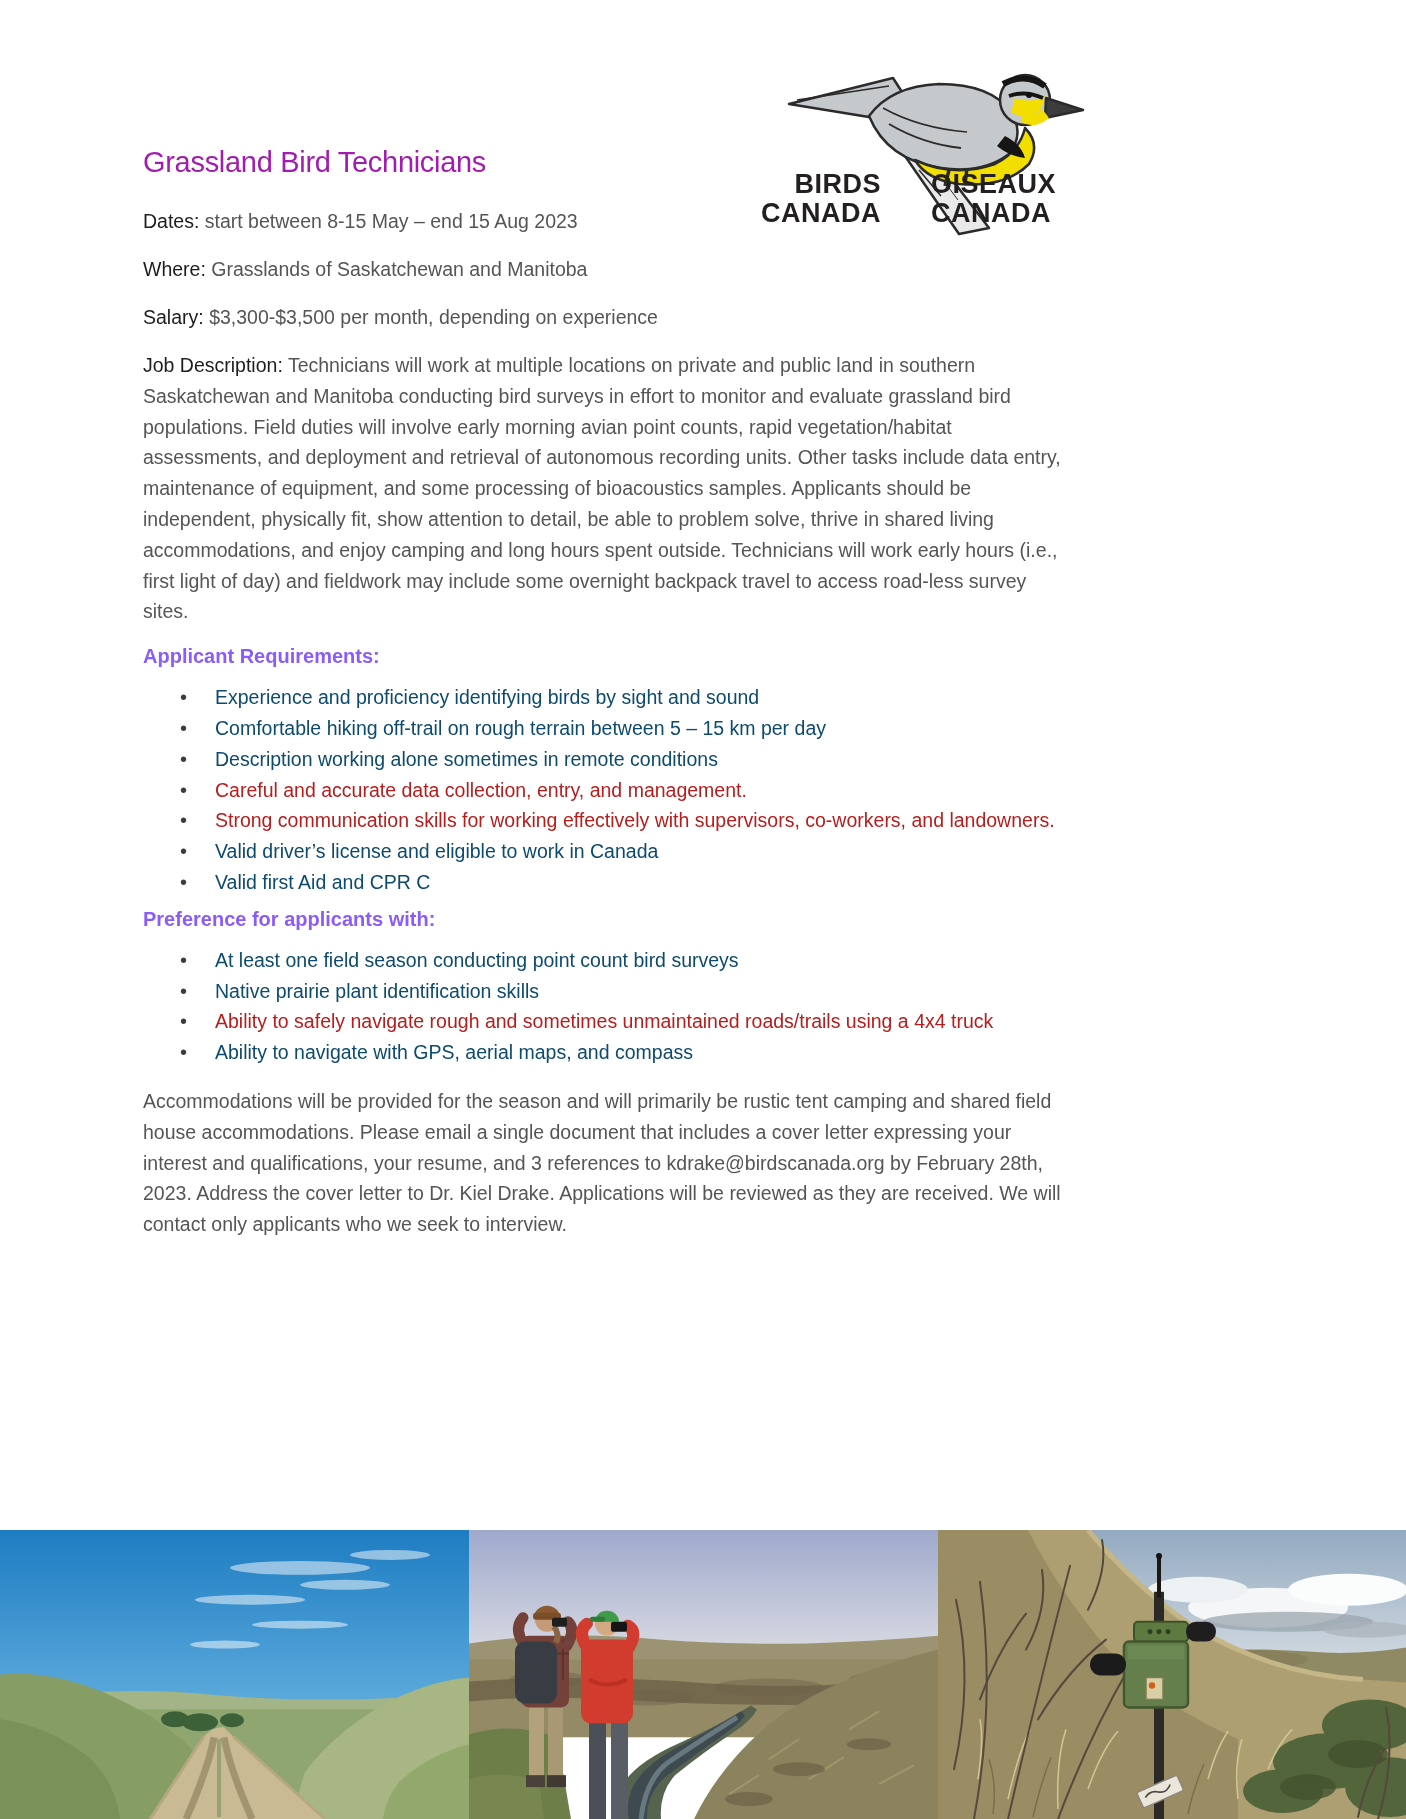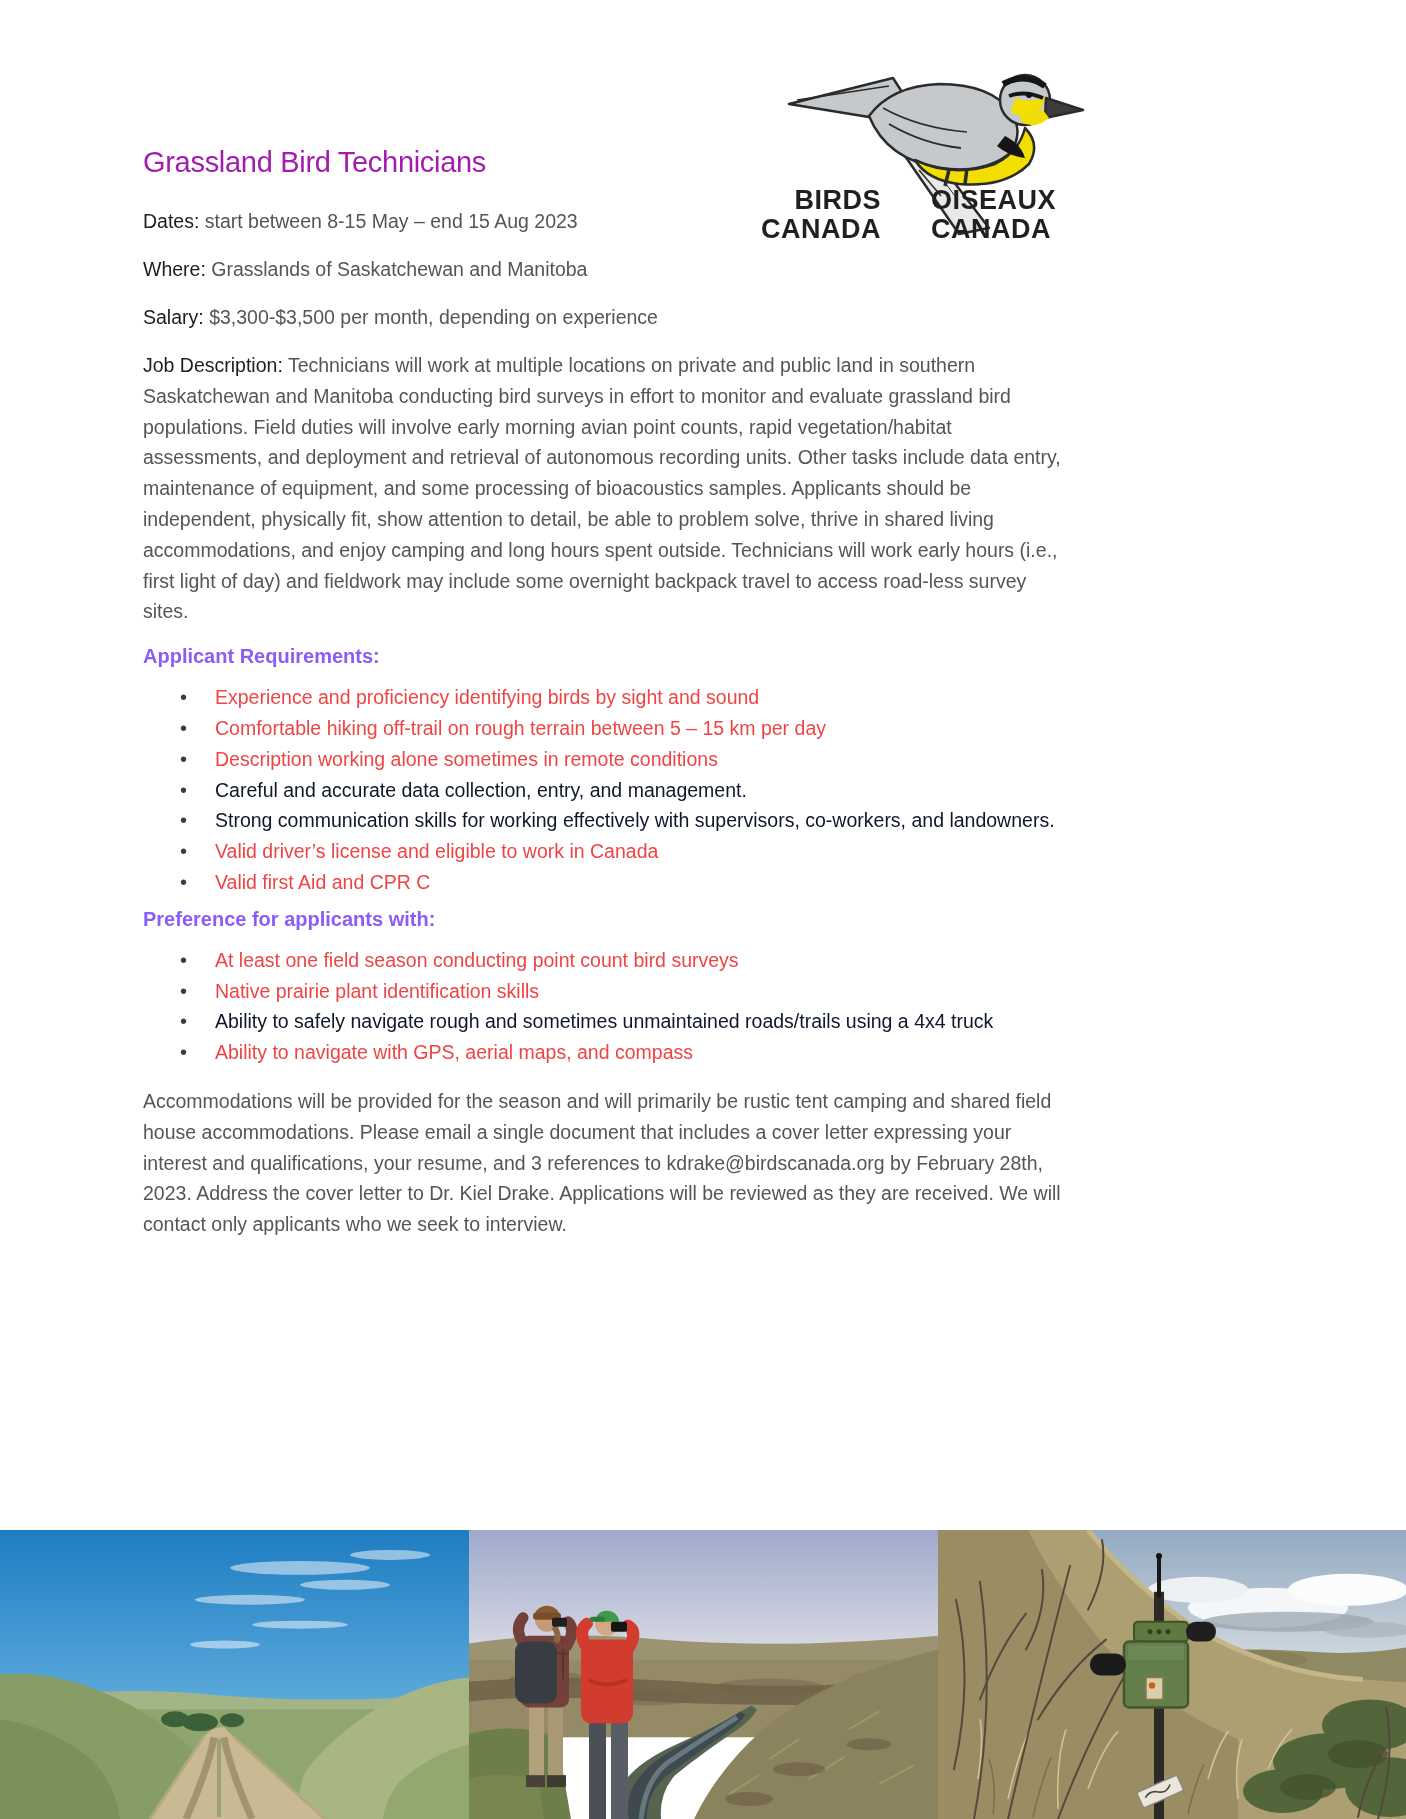--- a/index.html
+++ b/index.html
@@ -7,27 +7,27 @@
     width:1406px;height:1819px;position:relative;overflow:hidden;
     background:#ffffff;font-family:"Liberation Sans",sans-serif;color:#555555;
   }
   .content{position:absolute;left:143px;top:146px;width:925px;}
   .doc-title{font-size:29px;font-weight:400;color:#a21caf;margin:0 0 27px 0;letter-spacing:-0.3px;}
   p.meta{font-size:19.5px;line-height:31px;margin:0 0 17px 0;color:#555555;}
   .label{font-weight:400;color:#1d1d1d;}
   p.body{font-size:19.5px;line-height:30.8px;margin:0 0 18px 0;color:#555555;}
   h2.section{font-size:20px;font-weight:700;color:#8b5cf6;margin:10px 0 14px 0;}
   ul.bullets{list-style:none;margin:0 0 8px 0;padding:0;}
-  ul.bullets li{position:relative;padding-left:72px;font-size:19.5px;line-height:30.8px;color:#ef4444;}
+  ul.bullets li{position:relative;padding-left:72px;font-size:19.5px;line-height:30.8px;color:#0c4a6e;}
   ul.bullets li::before{content:"\2022";position:absolute;left:37px;top:0;color:#3c3c3c;font-size:20px;}
-  ul.bullets li.muted{color:#0f172a;}
+  ul.bullets li.muted{color:#b91c1c;}
   
   .logo{position:absolute;left:753px;top:52px;width:350px;height:190px;}
   .logo svg{position:absolute;left:0;top:0;}
-  .logo-block{position:absolute;top:134px;font-weight:700;font-size:27px;line-height:29px;
+  .logo-block{position:absolute;top:118px;font-weight:700;font-size:27px;line-height:29px;
     letter-spacing:0.5px;color:#231f20;white-space:nowrap;}
   .logo-left{right:222px;text-align:right;}
   .logo-right{left:178px;text-align:left;}
   
   .photos{position:absolute;left:0;bottom:0;width:1406px;height:289px;display:flex;}
   .photo{height:289px;overflow:hidden;}
   .photo svg{display:block;width:100%;height:100%;}
   .ph1{width:469px;} .ph2{width:469px;} .ph3{width:468px;}
 </style>
 </head>

